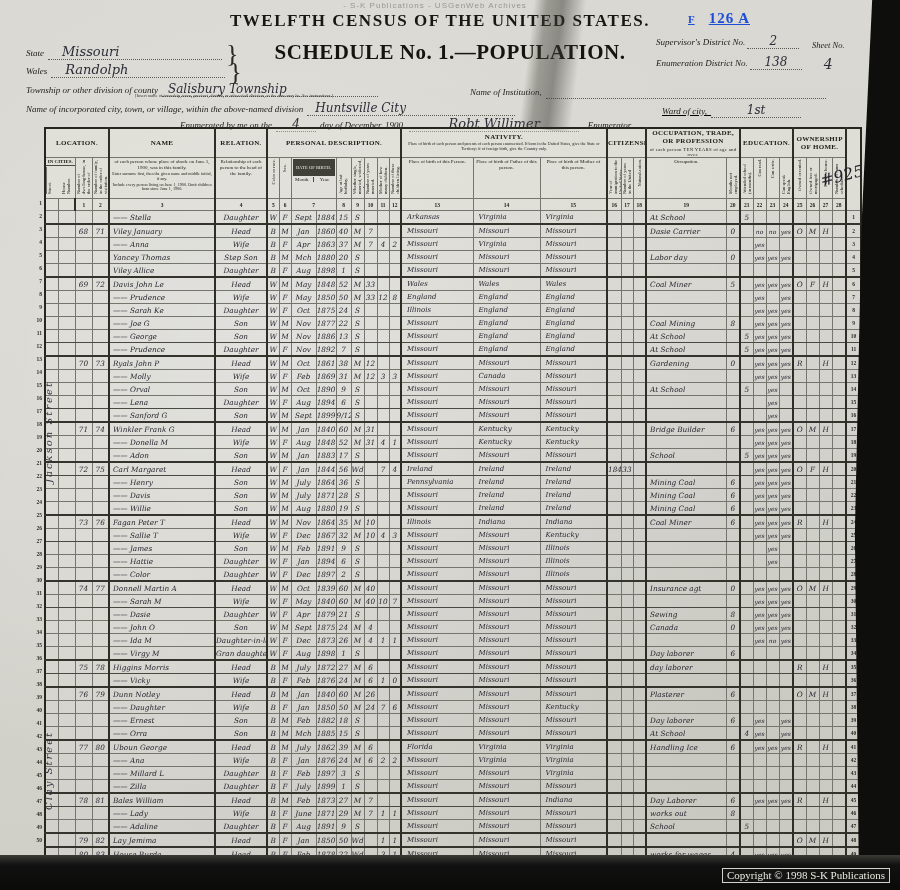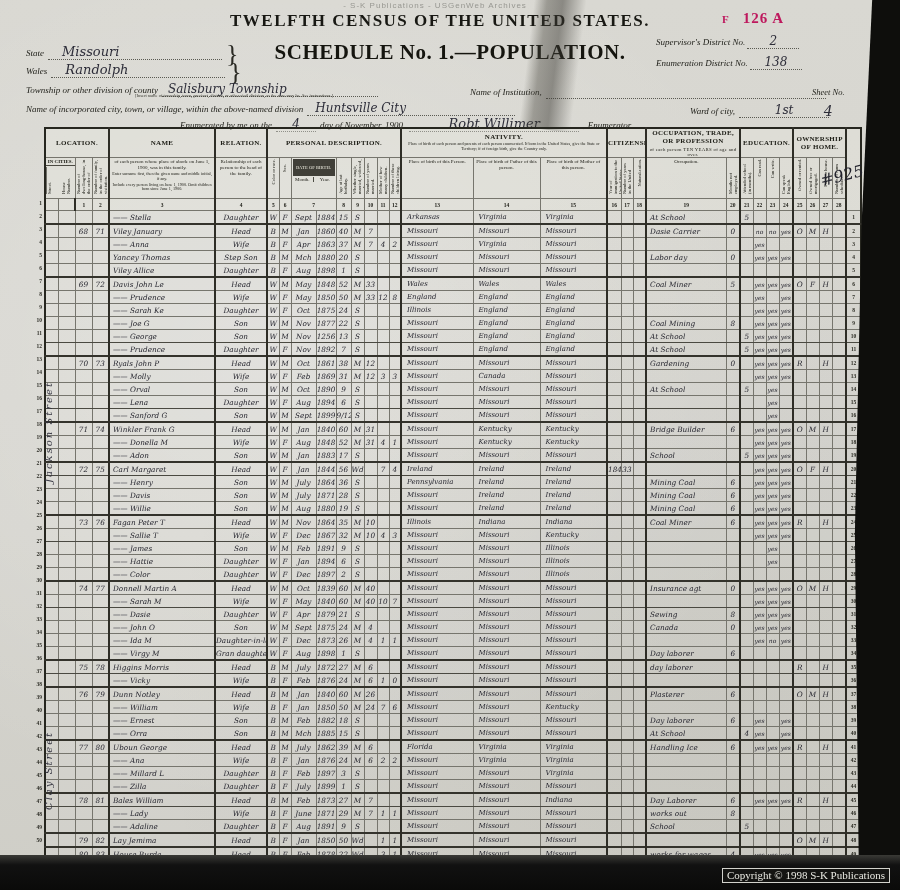--- a/index.html
+++ b/index.html
@@ -18,46 +18,46 @@
   .tape{position:absolute;left:527px;top:-8px;width:52px;height:138px;
     background:linear-gradient(90deg,rgba(70,68,60,0) 0,rgba(70,68,60,.42) 25%,rgba(60,58,52,.5) 55%,rgba(70,68,60,0) 100%);
     transform:rotate(7deg);}
   .copybox{position:absolute;right:10px;bottom:7px;border:1px solid #d2d2cc;
     color:#e9e9e2;font-size:11px;padding:0 4px 1px 4px;background:rgba(25,25,22,.55);}
   
   .wm{position:absolute;top:1px;left:0;width:870px;text-align:center;
     font-family:"Liberation Sans",sans-serif;font-size:8px;color:rgba(140,140,134,.85);letter-spacing:1px;}
   .title{position:absolute;top:11px;left:0;width:880px;text-align:center;
     font-weight:bold;font-size:17px;letter-spacing:1.5px;color:#181813;}
-  .pageno{position:absolute;left:722px;top:9px;color:#be185d;}
+  .pageno{position:absolute;left:688px;top:9px;color:#1d4ed8;text-decoration:underline;}
   .pageno .pf{font-weight:bold;font-size:11px;margin-right:14px;}
   .pageno .pn{font-size:15px;font-weight:bold;letter-spacing:1px;}
   .lab{font-style:italic;font-size:9px;color:#23231d;}
   .hw{font-family:"DejaVu Serif",serif;font-style:italic;color:#2d2d39;}
   .dotln{display:inline-block;border-bottom:1px dotted #5a5a52;}
   .fl{position:absolute;left:26px;}
   .state{top:39px;}  .county{top:57px;}
   .fl .hw{font-size:13px;display:inline-block;border-bottom:1px dotted #5a5a52;width:160px;padding-left:14px;}
   .fl .brace{font-size:26px;font-weight:100;color:#2a2a24;vertical-align:-6px;}
   .sched{position:absolute;left:225px;top:40px;width:450px;text-align:center;
     font-weight:bold;font-size:21px;letter-spacing:.5px;color:#15150f;}
   .supv{position:absolute;left:612px;top:34px;font-size:8.5px;}
   .supv .row{margin-bottom:6px;white-space:nowrap;margin-left:44px;}
   .supv .hwv{font-size:12px;border-bottom:1px dotted #5a5a52;display:inline-block;width:52px;text-align:center;}
-  .sheet{position:absolute;left:812px;top:34px;text-align:center;margin-top:47px;}
+  .sheet{position:absolute;left:812px;top:34px;text-align:center;}
   .sheet .lab{font-size:8.5px;}
   .sheet .hwv{font-size:14px;display:block;margin-top:4px;}
   .twp{position:absolute;left:26px;top:79px;white-space:nowrap;}
   .twp .hw{font-size:12px;display:inline-block;border-bottom:1px dotted #5a5a52;width:210px;padding-left:6px;}
   .twpnote{position:absolute;left:135px;top:93px;font-size:4.5px;color:#3c3c34;}
   .inst{position:absolute;left:470px;top:81px;}
   .inst .dotln{width:280px;height:9px;vertical-align:bottom;}
   .city{position:absolute;left:26px;top:98px;white-space:nowrap;}
   .city .hw{font-size:12px;display:inline-block;border-bottom:1px dotted #5a5a52;width:200px;padding-left:8px;}
-  .ward{position:absolute;left:690px;top:100px;white-space:nowrap;}
+  .ward{position:absolute;left:662px;top:100px;white-space:nowrap;text-decoration:underline;}
   .ward .hw{font-size:12px;display:inline-block;border-bottom:1px dotted #5a5a52;width:90px;text-align:center;}
   .enumln{position:absolute;left:180px;top:114px;white-space:nowrap;}
   .enumln .hwd{font-size:12px;display:inline-block;border-bottom:1px dotted #5a5a52;width:40px;text-align:center;}
   .enumln .hwn{font-size:13px;display:inline-block;border-bottom:1px dotted #5a5a52;width:170px;text-align:center;}
   
   table.census{position:absolute;left:44px;top:127px;width:816px;table-layout:fixed;
     border-collapse:collapse;border:2px solid #26261f;background:rgba(255,255,255,.06);}
   table.census th,table.census td{border:1px solid #76756d;padding:0;overflow:hidden;}
   thead th{border-color:#4c4b43;color:#21211a;background:rgba(230,229,222,.35);}
   tr.ha th{height:24px;font-size:7px;font-weight:bold;vertical-align:middle;text-align:center;letter-spacing:.3px;}
@@ -154,21 +154,21 @@
   <span class="hw">Huntsville City</span>
 </div>
 <div class="ward">
   <span class="lab">Ward of city,</span>
   <span class="hw">1st</span>
 </div>
 
 <div class="enumln">
   <span class="lab">Enumerated by me on the</span>
   <span class="hw hwd">4</span>
-  <span class="lab">day of November, 1900,</span>
+  <span class="lab">day of December, 1900,</span>
   <span class="hw hwn">Robt Willimer</span>
   <span class="lab">, Enumerator.</span>
 </div>
 
 <div class="tape"></div>
 
 <table class="census">
   <colgroup>
     <col style="width:13px">
       <col style="width:17px">
@@ -622,21 +622,21 @@
       <tr>
         <td class="c-street"></td>
         <td class="c-house"></td>
         <td class="c-dwelling"></td>
         <td class="c-family"></td>
         <td class="c-name gb">—— George</td>
         <td class="c-relation gb">Son</td>
         <td class="c-color gb">W</td>
         <td class="c-sex">M</td>
         <td class="c-month">Nov</td>
-        <td class="c-year">1256</td>
+        <td class="c-year">1886</td>
         <td class="c-age">13</td>
         <td class="c-marital">S</td>
         <td class="c-yrs_married"></td>
         <td class="c-mother_of"></td>
         <td class="c-children_living"></td>
         <td class="c-bp gb">Missouri</td>
         <td class="c-bp_father">England</td>
         <td class="c-bp_mother">England</td>
         <td class="c-imm_year gb"></td>
         <td class="c-yrs_us"></td>
@@ -1569,21 +1569,21 @@
         <td class="c-mortgaged">M</td>
         <td class="c-farm_house">H</td>
         <td class="c-farm_schedule"></td>
         <td class="rnum gb">37</td>
       </tr>
       <tr>
         <td class="c-street"></td>
         <td class="c-house"></td>
         <td class="c-dwelling"></td>
         <td class="c-family"></td>
-        <td class="c-name gb">—— William</td>
+        <td class="c-name gb">—— Daughter</td>
         <td class="c-relation gb">Wife</td>
         <td class="c-color gb">B</td>
         <td class="c-sex">F</td>
         <td class="c-month">Jan</td>
         <td class="c-year">1850</td>
         <td class="c-age">50</td>
         <td class="c-marital">M</td>
         <td class="c-yrs_married">24</td>
         <td class="c-mother_of">7</td>
         <td class="c-children_living">6</td>

